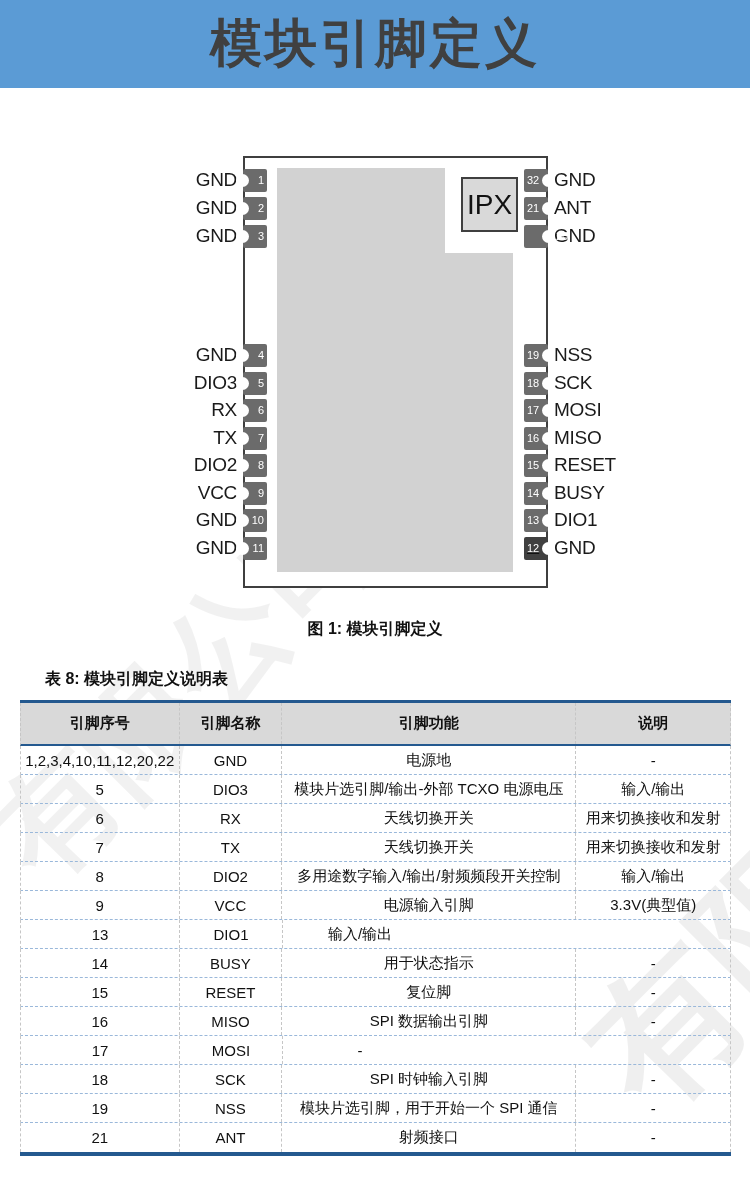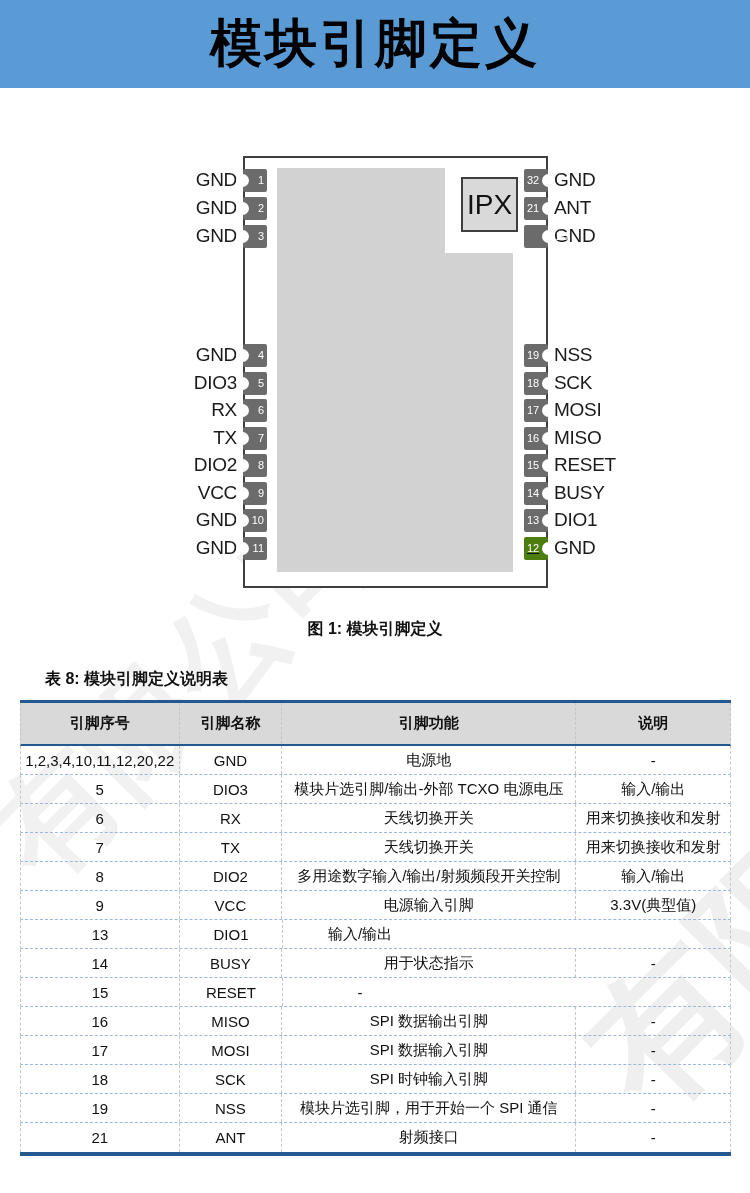--- a/index.html
+++ b/index.html
@@ -5,21 +5,21 @@
   html,body{margin:0;padding:0;}
   body{
     width:750px;height:1193px;position:relative;overflow:hidden;
     background:#ffffff;
     font-family:"Liberation Sans","DejaVu Sans",sans-serif;
     color:#111;
   }
   
   #banner{position:absolute;left:0;top:0;width:750px;height:88px;
     display:flex;align-items:center;justify-content:center;z-index:2;}
-  #banner .title{color:#000000;font-size:52px;font-weight:700;letter-spacing:3px;}
+  #banner .title{color:#404040;font-size:52px;font-weight:700;letter-spacing:3px;}
   
   .wm{position:absolute;z-index:0;font-weight:700;color:#000;opacity:0.06;
     white-space:nowrap;transform-origin:0 0;transform:rotate(-45deg);pointer-events:none;}
   #wm-right{left:545px;top:1010px;font-size:150px;}
   #wm-left{left:-42px;top:800px;font-size:120px;opacity:0.05;}
   
   #figure-layer{position:absolute;left:0;top:0;width:750px;height:660px;z-index:2;}
   #module-outline{position:absolute;left:243px;top:156px;width:305px;height:432px;
     border:2px solid #3f3f3f;box-sizing:border-box;background:#fff;}
   #module-body{position:absolute;left:277px;top:168px;width:236px;height:404px;background:#d2d2d2;}
@@ -170,21 +170,21 @@
       <div class="pin right" style="left: 524px; top: 481.5px; background: rgb(107, 107, 107);">
         <span class="num" style="color: rgb(255, 255, 255);">14</span>
         <span class="notch"></span>
       </div>
       <div class="pin-label right" style="top: 480px;">BUSY</div>
       <div class="pin right" style="left: 524px; top: 508.5px; background: rgb(107, 107, 107);">
         <span class="num" style="color: rgb(255, 255, 255);">13</span>
         <span class="notch"></span>
       </div>
       <div class="pin-label right" style="top: 507px;">DIO1</div>
-      <div class="pin right" style="left: 524px; top: 536.5px; background: #4d7c0f; text-decoration: underline;">
+      <div class="pin right" style="left: 524px; top: 536.5px; background: #404040; text-decoration: underline;">
         <span class="num" style="color: rgb(255, 255, 255);">12</span>
         <span class="notch"></span>
       </div>
       <div class="pin-label right" style="top: 535px;">GND</div>
     </div>
   <div id="fig-caption">图 1: 模块引脚定义</div>
 </div>
 
 <div id="table-caption">表 8: 模块引脚定义说明表</div>
 <div id="pin-table">
@@ -237,32 +237,32 @@
     </div>
     <div class="t-row">
       <div class="t-cell" style="width: 158px;">14</div>
       <div class="t-cell" style="width: 103px;">BUSY</div>
       <div class="t-cell" style="width: 295px;">用于状态指示</div>
       <div class="t-cell" style="width: 155px;">-</div>
     </div>
     <div class="t-row">
       <div class="t-cell" style="width: 158px;">15</div>
       <div class="t-cell" style="width: 103px;">RESET</div>
+      <div class="t-cell" style="width: 295px;">复位脚</div>
       <div class="t-cell" style="width: 155px;">-</div>
     </div>
     <div class="t-row">
       <div class="t-cell" style="width: 158px;">16</div>
       <div class="t-cell" style="width: 103px;">MISO</div>
       <div class="t-cell" style="width: 295px;">SPI 数据输出引脚</div>
       <div class="t-cell" style="width: 155px;">-</div>
     </div>
     <div class="t-row">
       <div class="t-cell" style="width: 158px;">17</div>
       <div class="t-cell" style="width: 103px;">MOSI</div>
-      <div class="t-cell" style="width: 295px;">SPI 数据输入引脚</div>
       <div class="t-cell" style="width: 155px;">-</div>
     </div>
     <div class="t-row">
       <div class="t-cell" style="width: 158px;">18</div>
       <div class="t-cell" style="width: 103px;">SCK</div>
       <div class="t-cell" style="width: 295px;">SPI 时钟输入引脚</div>
       <div class="t-cell" style="width: 155px;">-</div>
     </div>
     <div class="t-row">
       <div class="t-cell" style="width: 158px;">19</div>

